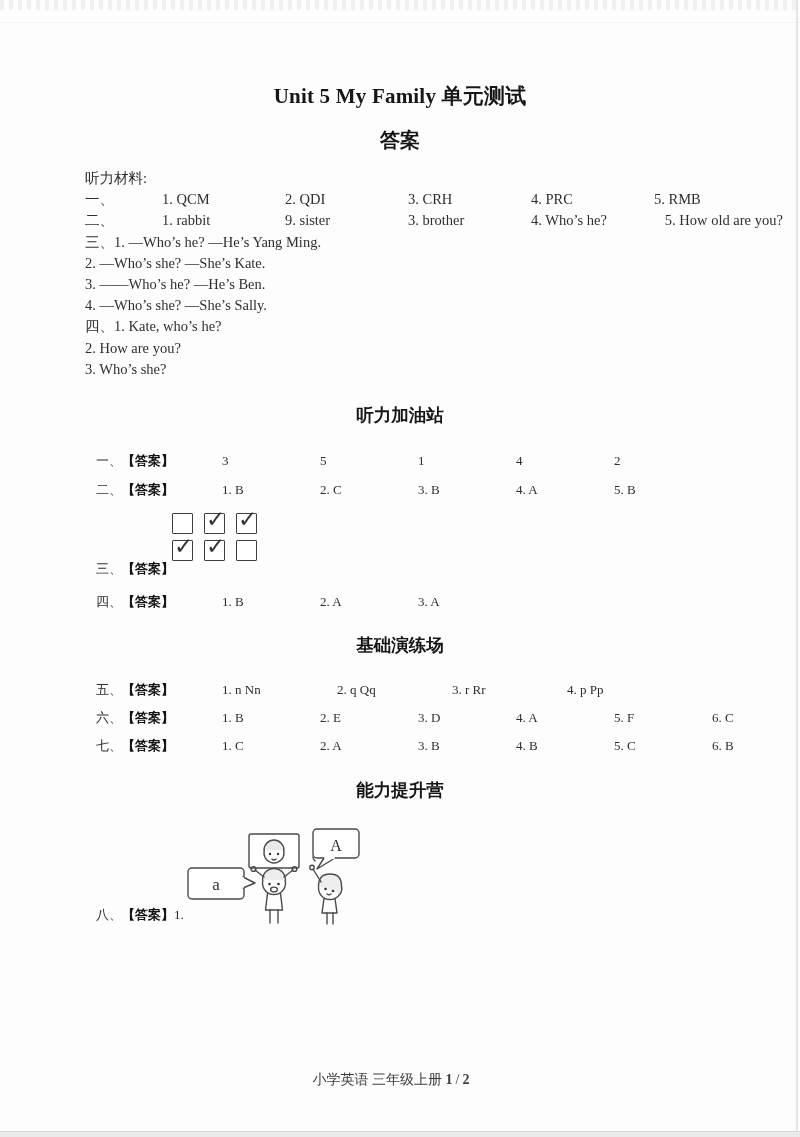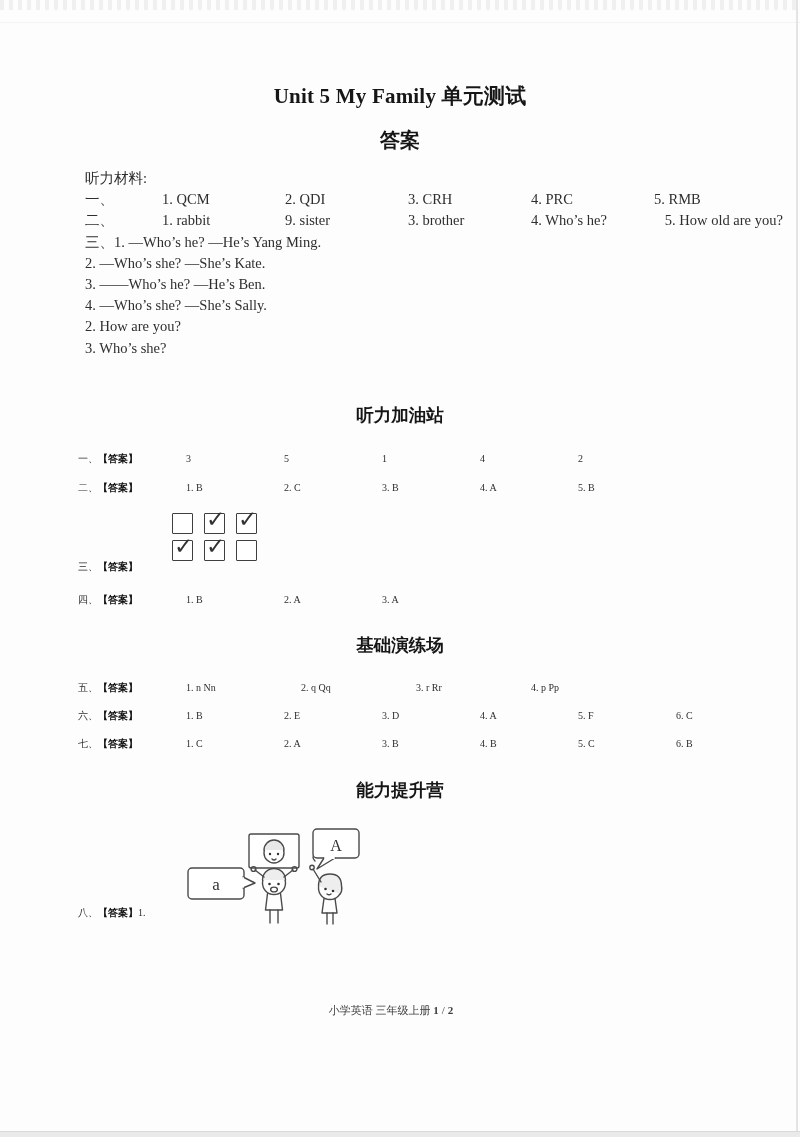--- a/index.html
+++ b/index.html
@@ -17,41 +17,41 @@
   .edge-bottom{left:0;right:0;bottom:0;height:5px;background:#eaeaea;border-top:1px solid #d9d9d9;}
   
   .doc-title{top:82px;left:0;width:100%;text-align:center;
     font-size:21px;font-weight:bold;color:#161616;letter-spacing:.2px;}
   .answers-heading{top:127px;left:0;width:100%;text-align:center;
     font-size:20px;font-weight:bold;color:#161616;}
   .sec-head{left:0;width:100%;text-align:center;font-size:17.5px;font-weight:bold;color:#161616;}
   
   .body-block{top:168px;left:85px;font-size:14.5px;line-height:21.2px;white-space:nowrap;}
   .body-block p{margin:0;}
-  .ans-row{left:78px;font-size:10px;white-space:nowrap;}
+  .ans-row{left:96px;font-size:13px;white-space:nowrap;}
   .bracket{font-weight:bold;color:#121212;}
   .itm{display:inline-block;margin-left:48px;}
   .g-mat .itm{min-width:65px;margin-right:10px;}
   .g-digit .itm{min-width:26px;margin-right:10px;}
   .g-std .itm{min-width:40px;margin-right:10px;}
   .g-wide .itm{min-width:57px;margin-right:10px;}
   
   .cb-grid{left:172px;top:513px;display:flex;flex-direction:column;gap:6px;}
   .cb-row{display:flex;gap:11px;}
   .cb{width:21px;height:21px;border:1.5px solid #3f3f3f;border-radius:1px;background:#fff;position:relative;box-sizing:border-box;}
   .cb.checked::after{content:"\2713";position:absolute;left:1px;top:-8px;
     font-size:23px;color:#333;font-family:"DejaVu Sans",sans-serif;}
   
   .illus{left:183px;top:824px;width:212px;height:102px;}
   .illus svg{display:block;}
   
   .watermark{left:352px;top:986px;z-index:0;font-family:"DejaVu Sans","Liberation Sans",sans-serif;
     font-weight:bold;font-size:78px;color:#ebebeb;line-height:1;white-space:nowrap;}
   .content{position:relative;z-index:1;}
-  .footer{top:1003px;left:85px;width:612px;text-align:center;font-size:11px;color:#3c3c3c;z-index:1;}
+  .footer{top:1071px;left:85px;width:612px;text-align:center;font-size:14px;color:#3c3c3c;z-index:1;}
   .footer .pg{font-weight:bold;}
   .footer .sep{margin:0 3px;}
 </style>
 </head>
 <body>
 
 <div class="page">
   <div class="abs perforation"></div>
   <div class="abs hairline"></div>
   <div class="abs edge-right"></div>
@@ -67,20 +67,21 @@
       <p class="g-mat">
         <span>一、</span><span class="itm">1. QCM</span><span class="itm">2. QDI</span><span class="itm">3. CRH</span><span class="itm">4. PRC</span><span class="itm">5. RMB</span>
       </p>
       <p class="g-mat">
         <span>二、</span><span class="itm">1. rabbit</span><span class="itm">9. sister</span><span class="itm">3. brother</span><span class="itm">4. Who’s he?</span><span class="itm">5. How old are you?</span>
       </p>
       <p>三、1. —Who’s he? —He’s Yang Ming.</p>
       <p>2. —Who’s she? —She’s Kate.</p>
       <p>3. ——Who’s he? —He’s Ben.</p>
       <p>4. —Who’s she? —She’s Sally.</p>
+      <p>四、1. Kate, who’s he?</p>
       <p>2. How are you?</p>
       <p>3. Who’s she?</p>
     </div>
 
     <div class="abs sec-head" style="top:403px">听力加油站</div>
 
     <div class="abs ans-row g-std" style="top:452px">
       <span>一、</span><span class="bracket">【答案】</span><span class="g-digit"><span class="itm">3</span><span class="itm">5</span><span class="itm">1</span><span class="itm">4</span><span class="itm">2</span></span>
     </div>
 

